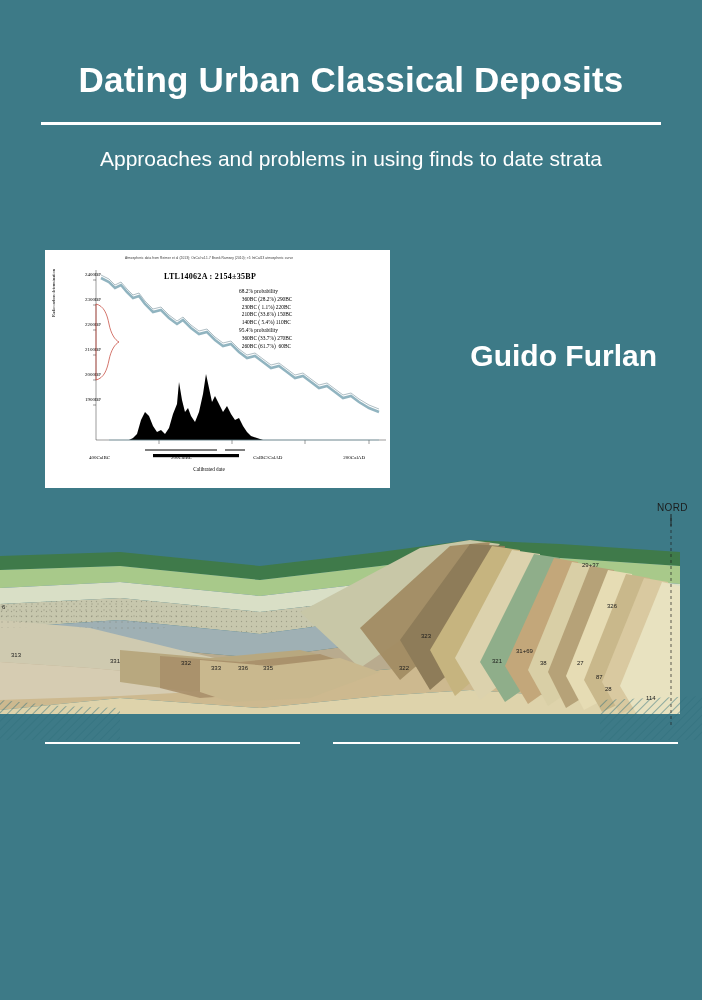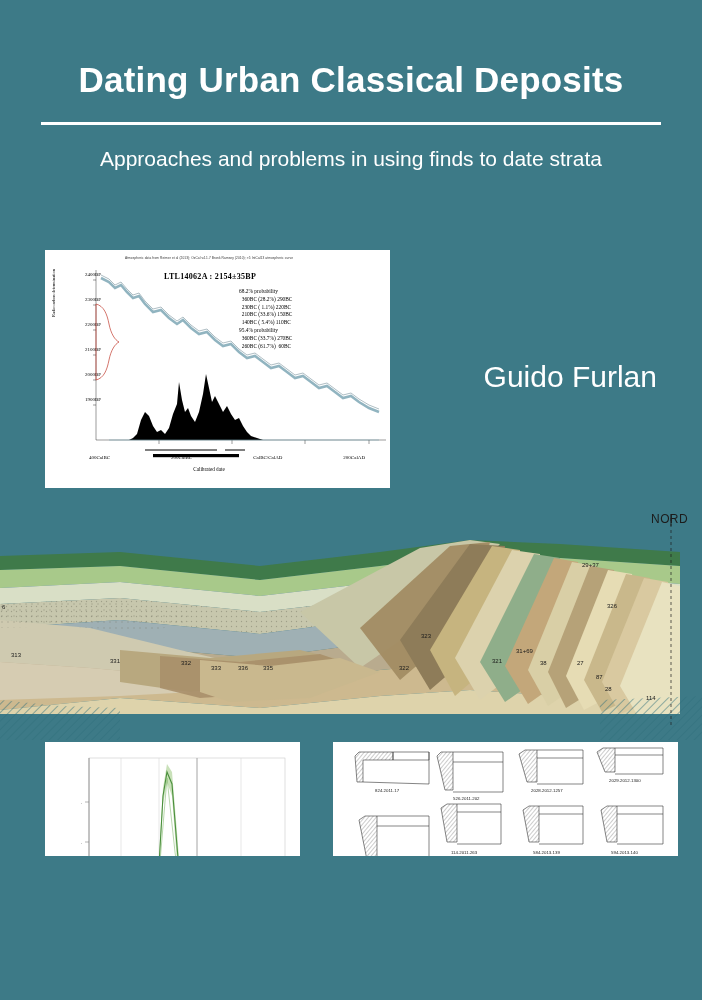--- a/index.html
+++ b/index.html
@@ -9,21 +9,21 @@
   body {
     width: 702px;
     height: 1000px;
     overflow: hidden;
     font-family: "Liberation Sans", sans-serif;
     background: #3d7a87;
   }
   .cover {
     position: relative;
     width: 702px;
-    height: 856px;
+    height: 744px;
     background: #3d7a87;
     overflow: hidden;
   }
   
   .title-block {
     position: absolute;
     top: 60px;
     left: 0;
     width: 702px;
     text-align: center;
@@ -44,25 +44,25 @@
   }
   .subtitle {
     margin-top: 22px;
     font-size: 21px;
     color: #ffffff;
     font-weight: normal;
     padding: 0 48px;
   }
   .author {
     position: absolute;
-    top: 360px;
+    top: 339px;
     right: 45px;
     font-size: 30px;
     color: #ffffff;
-    font-weight: normal;
+    font-weight: bold;
   }
   
   .fig-c14 {
     position: absolute;
     left: 45px;
     top: 250px;
     width: 345px;
     height: 238px;
     background: #ffffff;
     box-sizing: border-box;
@@ -155,24 +155,23 @@
     left: 0;
     top: 500px;
     width: 702px;
     height: 240px;
     overflow: hidden;
   }
   .nord-label {
     position: absolute;
     right: 14px;
     top: 2px;
-    font-size: 12px;
+    font-size: 10px;
     color: #1c1c1c;
     letter-spacing: 0.4px;
-    margin-top: 10px;
   }
   .strat-num {
     position: absolute;
     font-size: 6px;
     color: #1a1a1a;
     font-family: "Liberation Sans", sans-serif;
   }
   
   .fig-kde {
     position: absolute;

